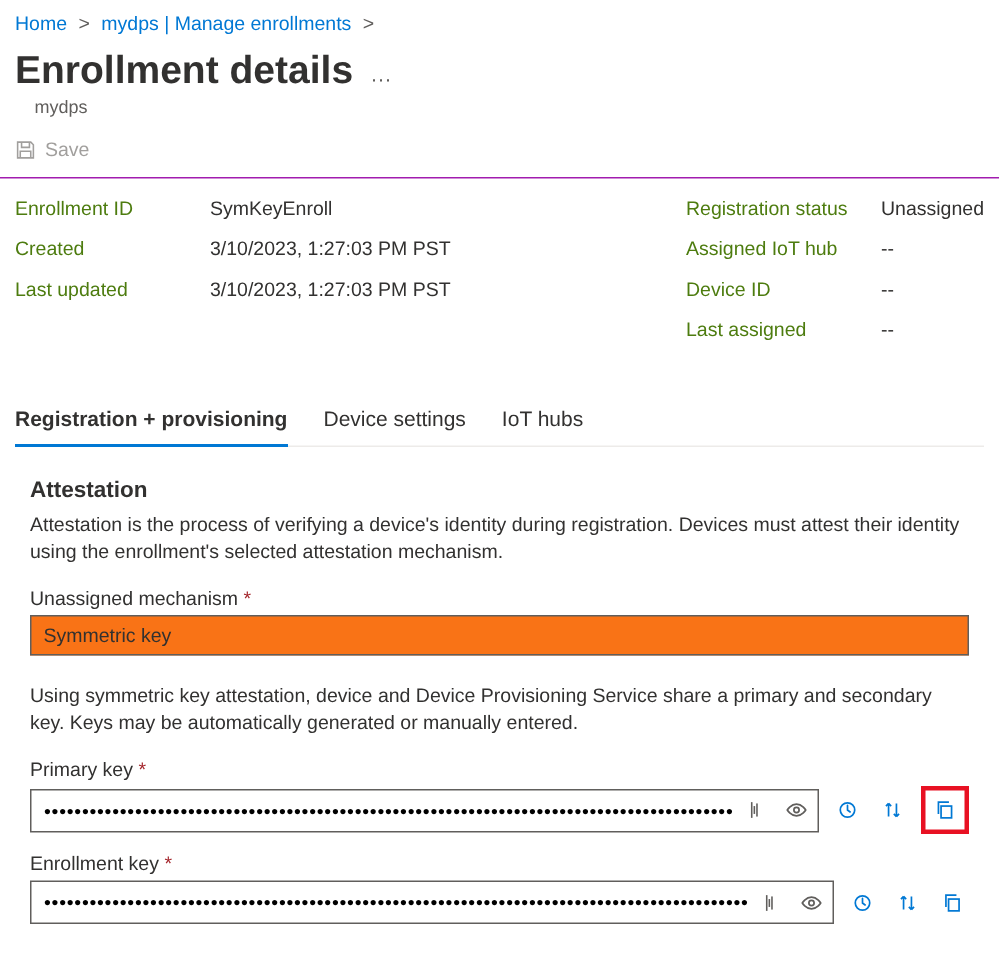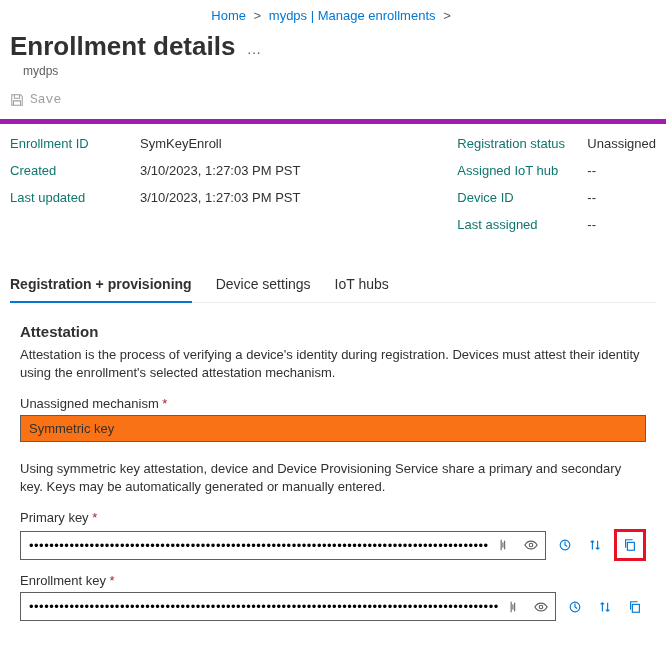--- a/index.html
+++ b/index.html
@@ -1,30 +1,30 @@
 <!DOCTYPE html>
 <html><head>
   <meta charset="utf-8">
   <style>
     * { box-sizing: border-box; margin: 0; padding: 0; }
     body { font-family: "Segoe UI", -apple-system, sans-serif; font-size: 13px; color: #323130; background: #fff; width: 666px; }
-    .breadcrumb { padding: 8px 10px 4px; font-size: 13px; text-align: center; }
+    .breadcrumb { padding: 8px 10px 4px; font-size: 13px; }
     .breadcrumb a { color: #0078d4; text-decoration: none; cursor: pointer; }
     .breadcrumb span.sep { color: #605e5c; margin: 0 4px; }
     .header { padding: 4px 10px 8px; }
     h1 { font-size: 26px; font-weight: 600; display: inline-block; }
     .more-icon { display: inline-block; vertical-align: middle; color: #605e5c; margin-left: 8px; cursor: pointer; font-size: 14px; }
     .subtitle { font-size: 12px; color: #605e5c; margin-top: 2px; padding-left: 13px; }
-    .toolbar { padding: 6px 10px 8px; border-bottom: 5px solid #a21caf; font-family: Liberation Mono, monospace; }
+    .toolbar { padding: 6px 10px 8px; border-bottom: 1px solid #a21caf; }
     .toolbar-btn { color: #a19f9d; font-size: 13px; cursor: not-allowed; display: inline-flex; align-items: center; gap: 6px; }
     .toolbar-btn svg { width: 14px; height: 14px; }
     .details { padding: 12px 10px 4px; display: flex; gap: 40px; }
     .details-col { }
     .details-row { display: flex; margin-bottom: 12px; font-size: 13px; }
-    .details-label { width: 130px; color: #0f766e; }
+    .details-label { width: 130px; color: #4d7c0f; }
     .details-value { color: #323130; }
     .tabs { margin: 20px 10px 0; border-bottom: 1px solid #edebe9; display: flex; gap: 24px; }
     .tab { padding: 8px 0 10px; font-size: 14px; color: #323130; cursor: pointer; position: relative; }
     .tab.active { font-weight: 600; text-align: center; }
     .tab.active::after { content: ""; position: absolute; left: 0; right: 0; bottom: -1px; height: 2px; background: #0078d4; }
     .content { padding: 20px 20px 10px 20px; }
     .section-title { font-size: 15px; font-weight: 700; margin-bottom: 6px; }
     .section-desc { font-size: 13px; color: #323130; margin-bottom: 14px; line-height: 1.4; }
     .field-label { font-size: 13px; margin-bottom: 4px; }
     .required { color: #a4262c; }

